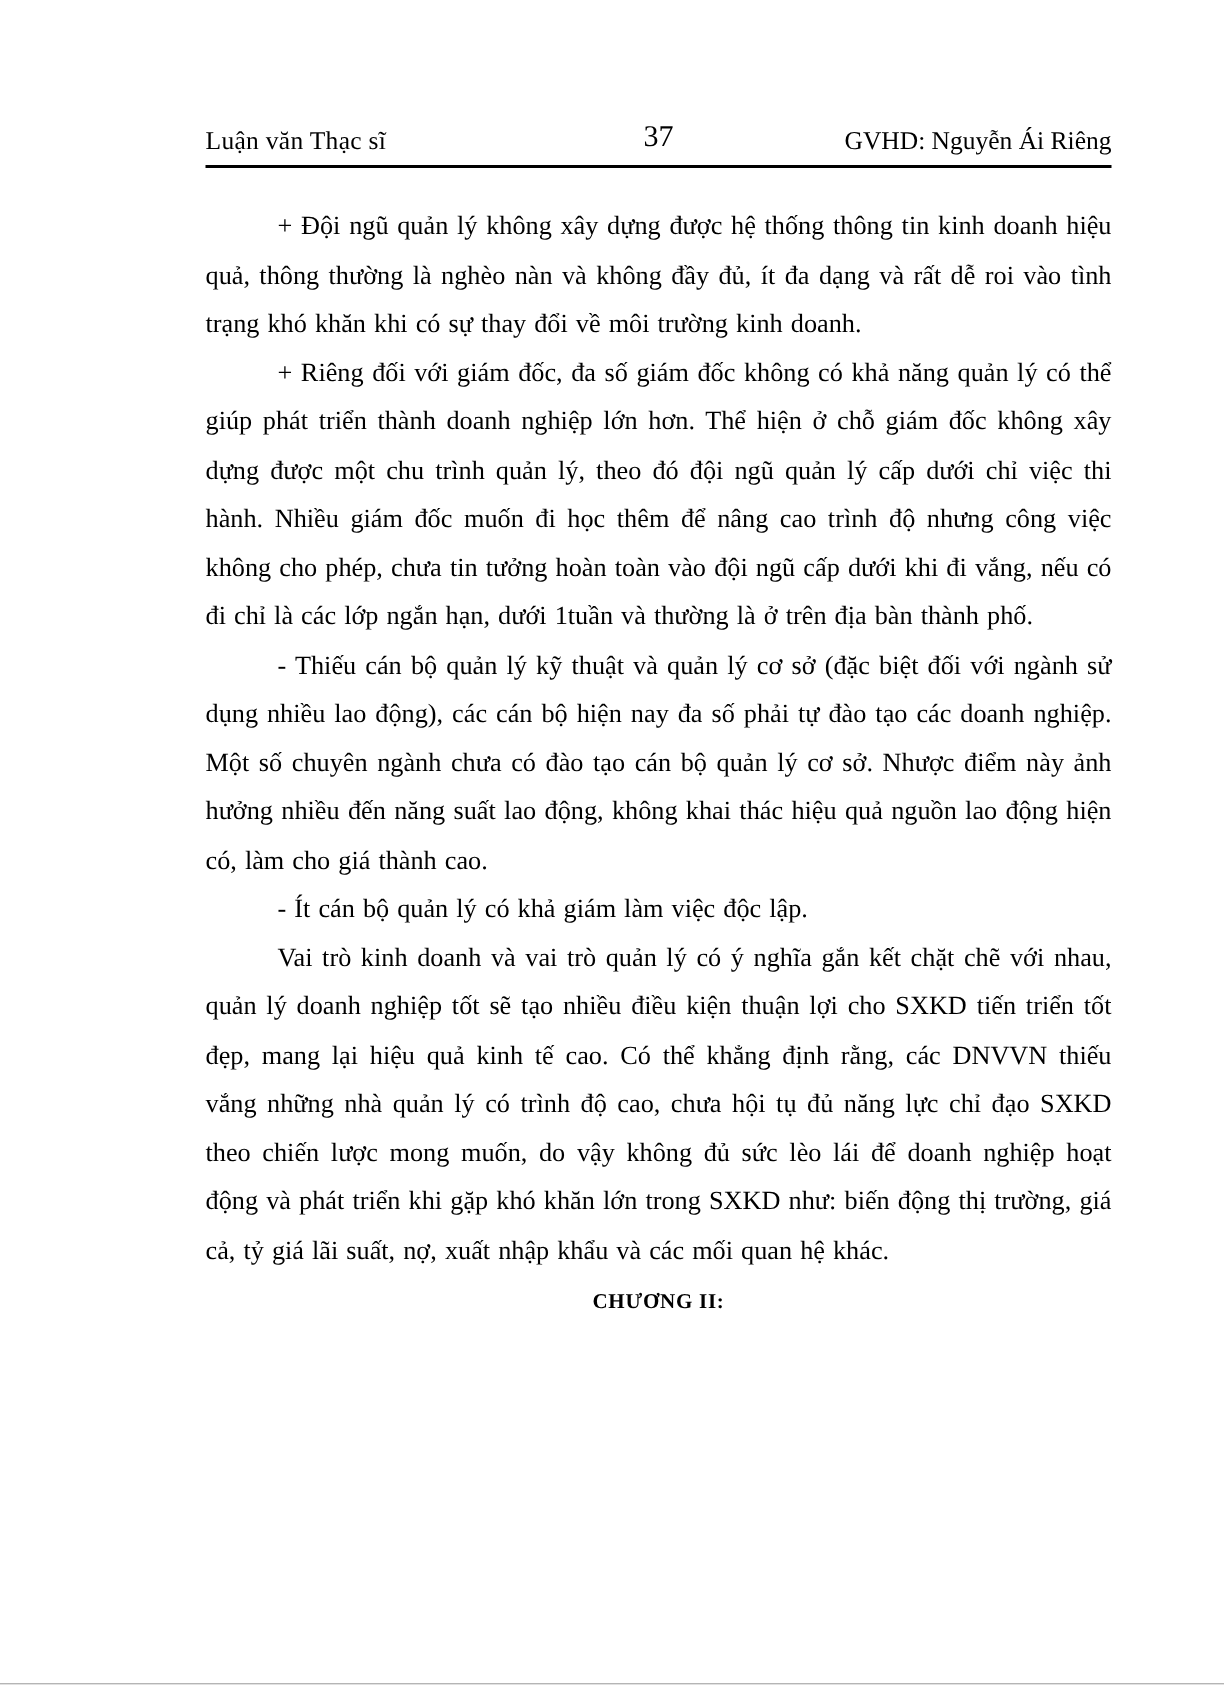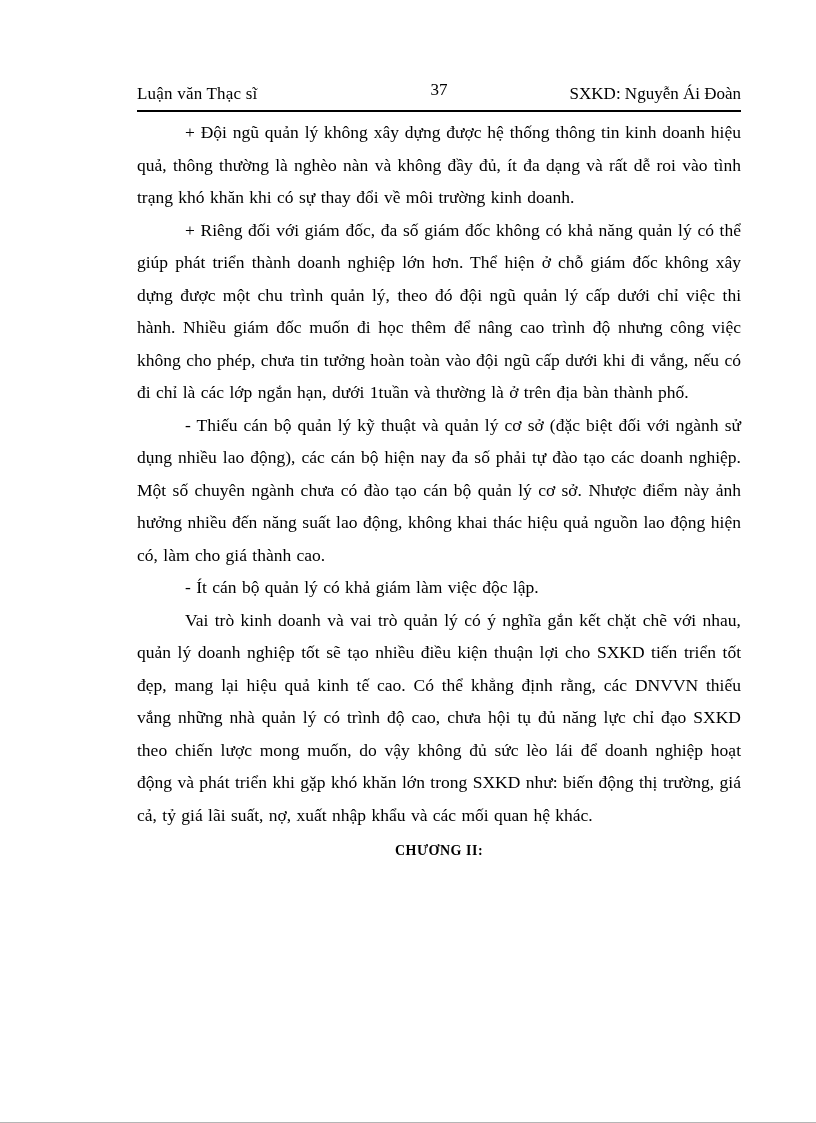--- a/index.html
+++ b/index.html
@@ -31,26 +31,26 @@
     font-size: 17px;
     padding-bottom: 6px;
     border-bottom: 2px solid #000000;
   }
   .page-header .doc-title { letter-spacing: 0.2px; }
   .page-header .page-num {
     position: absolute;
     left: 50%;
     transform: translateX(-50%);
     top: -4px;
-    font-size: 17px;
+    font-size: 20px;
   }
   .page-header { position: relative; }
 
   .body-text {
-    margin-top: 4px;
+    margin-top: 22px;
     font-size: 17.5px;
     line-height: 32.5px;
     text-align: justify;
   }
 
   .body-text p {
     text-indent: 48px;
     word-spacing: 1px;
   }
 
@@ -65,21 +65,21 @@
 </style>
 </head>
 <body>
 
 <div class="page">
   <div class="content">
 
     <div class="page-header">
       <span class="doc-title">Luận văn Thạc sĩ</span>
       <span class="page-num">37</span>
-      <span class="advisor">SXKD: Nguyễn Ái Đoàn</span>
+      <span class="advisor">GVHD: Nguyễn Ái Riêng</span>
     </div>
 
     <div class="body-text">
       <p>+ Đội ngũ quản lý không xây dựng được hệ thống thông tin kinh doanh hiệu quả, thông thường là nghèo nàn và không đầy đủ, ít đa dạng và rất dễ roi vào tình trạng khó khăn khi có sự thay đổi về môi trường kinh doanh.</p>
       <p>+ Riêng đối với giám đốc, đa số giám đốc không có khả năng quản lý có thể giúp phát triển thành doanh nghiệp lớn hơn. Thể hiện ở chỗ giám đốc không xây dựng được một chu trình quản lý, theo đó đội ngũ quản lý cấp dưới chỉ việc thi hành. Nhiều giám đốc muốn đi học thêm để nâng cao trình độ nhưng công việc không cho phép, chưa tin tưởng hoàn toàn vào đội ngũ cấp dưới khi đi vắng, nếu có đi chỉ là các lớp ngắn hạn, dưới 1tuần và thường là ở trên địa bàn thành phố.</p>
       <p>- Thiếu cán bộ quản lý kỹ thuật và quản lý cơ sở (đặc biệt đối với ngành sử dụng nhiều lao động), các cán bộ hiện nay đa số phải tự đào tạo các doanh nghiệp. Một số chuyên ngành chưa có đào tạo cán bộ quản lý cơ sở. Nhược điểm này ảnh hưởng nhiều đến năng suất lao động, không khai thác hiệu quả nguồn lao động hiện có, làm cho giá thành cao.</p>
       <p>- Ít cán bộ quản lý có khả giám làm việc độc lập.</p>
       <p>Vai trò kinh doanh và vai trò quản lý có ý nghĩa gắn kết chặt chẽ với nhau, quản lý doanh nghiệp tốt sẽ tạo nhiều điều kiện thuận lợi cho SXKD tiến triển tốt đẹp, mang lại hiệu quả kinh tế cao. Có thể khẳng định rằng, các DNVVN thiếu vắng những nhà quản lý có trình độ cao, chưa hội tụ đủ năng lực chỉ đạo SXKD theo chiến lược mong muốn, do vậy không đủ sức lèo lái để doanh nghiệp hoạt động và phát triển khi gặp khó khăn lớn trong SXKD như: biến động thị trường, giá cả, tỷ giá lãi suất, nợ, xuất nhập khẩu và các mối quan hệ khác.</p>
 
       <div class="chapter-heading">CHƯƠNG II:</div>

